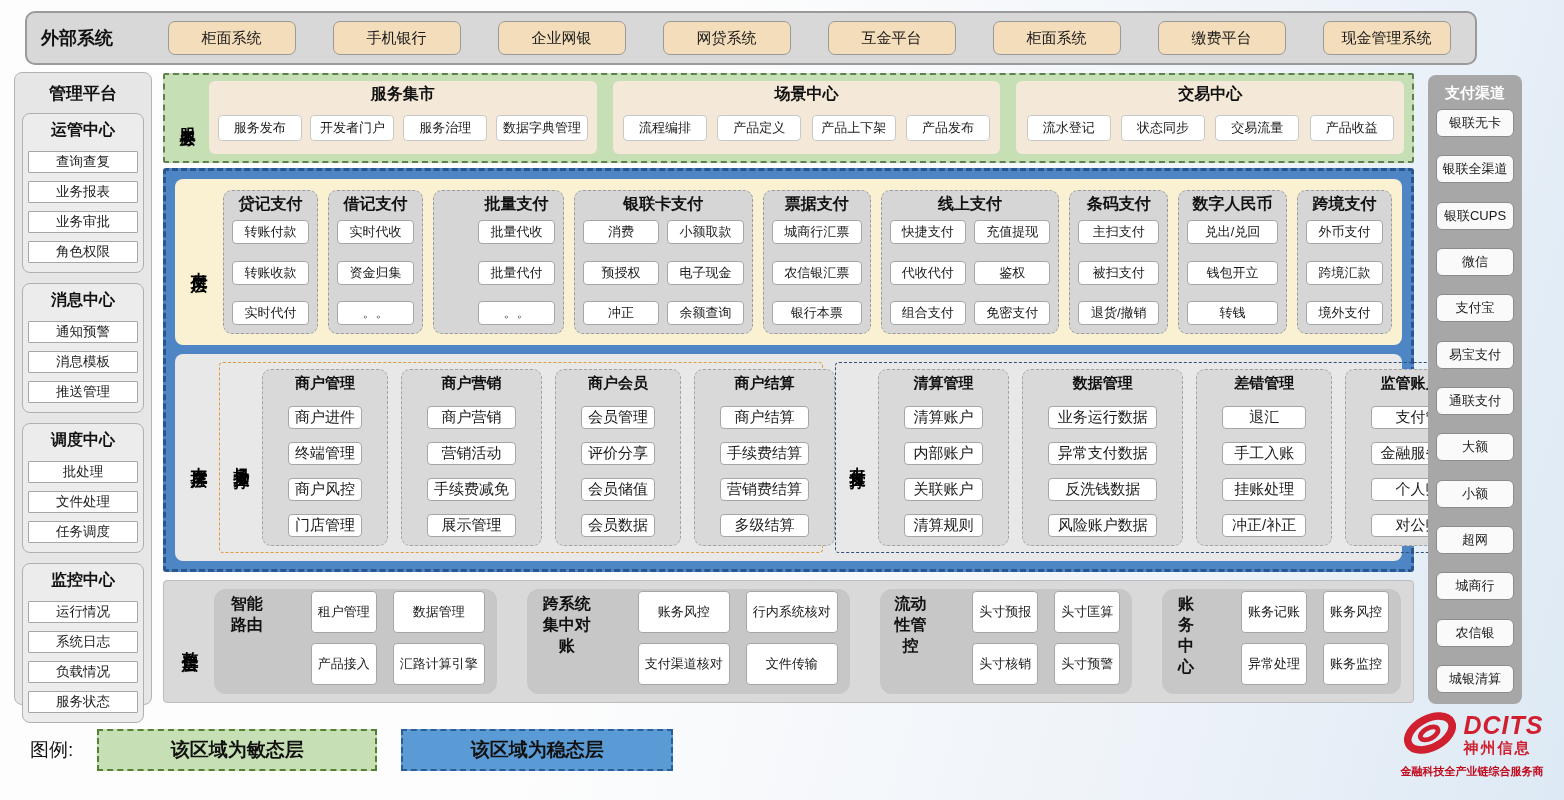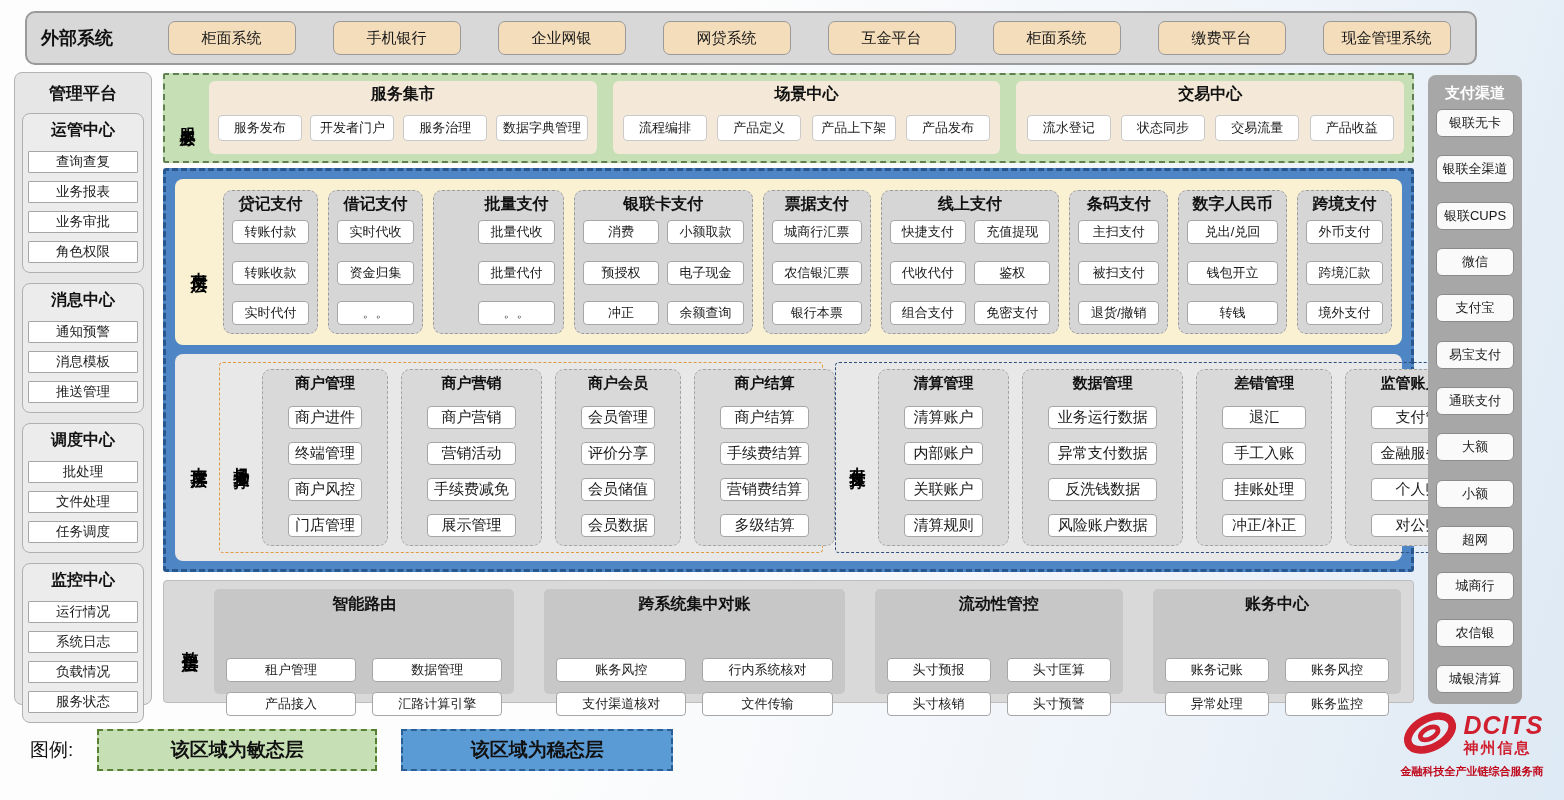--- a/index.html
+++ b/index.html
@@ -76,22 +76,22 @@
                padding:4px 25px 8px; gap:8px; min-width:0; }
   .sup-group-title { text-align:center; font-weight:bold; font-size:15px; white-space:nowrap; }
   .sup-btn { height:23px; font-size:15px; border-radius:4px; }
 
   
   .integ { position:absolute; left:163px; top:580px; width:1251px; height:123px;
            background:#d9d9d9; border:1px solid #bdbdbd; border-radius:4px;
            display:flex; padding:8px 12px; gap:10px; }
   .integ-label { width:28px; font-size:17px; }
   .integ-groups { flex:1; display:flex; gap:30px; }
-  .integ-group { flex:1 1 auto; background:#c7c7c7; border-radius:5px;
-                 display:flex; flex-direction:column; padding:2px 12px 9px;gap:43px; }
+  .integ-group { flex:1 1 auto; background:#c7c7c7; border-radius:12px;
+                 display:flex; flex-direction:row; padding:2px 12px 9px;gap:43px; }
   .integ-group-title { text-align:center; font-weight:bold; font-size:16px; height:26px; padding-top:3px; }
   .integ-items { flex:1; display:grid; grid-template-columns:1fr 1fr; gap:10px 16px; }
   .integ-btn { font-size:13px; border-radius:4px; }
 
   
   .channels { position:absolute; left:1428px; top:75px; width:94px; height:629px;
               background:#a7a7a7; border-radius:8px; display:flex; flex-direction:column;
               padding:9px 8px 11px; }
   .channels-title { color:#fff; font-weight:bold; font-size:15px; text-align:center; margin-bottom:6px; }
   .channels-list { flex:1; display:flex; flex-direction:column; justify-content:space-between; }

